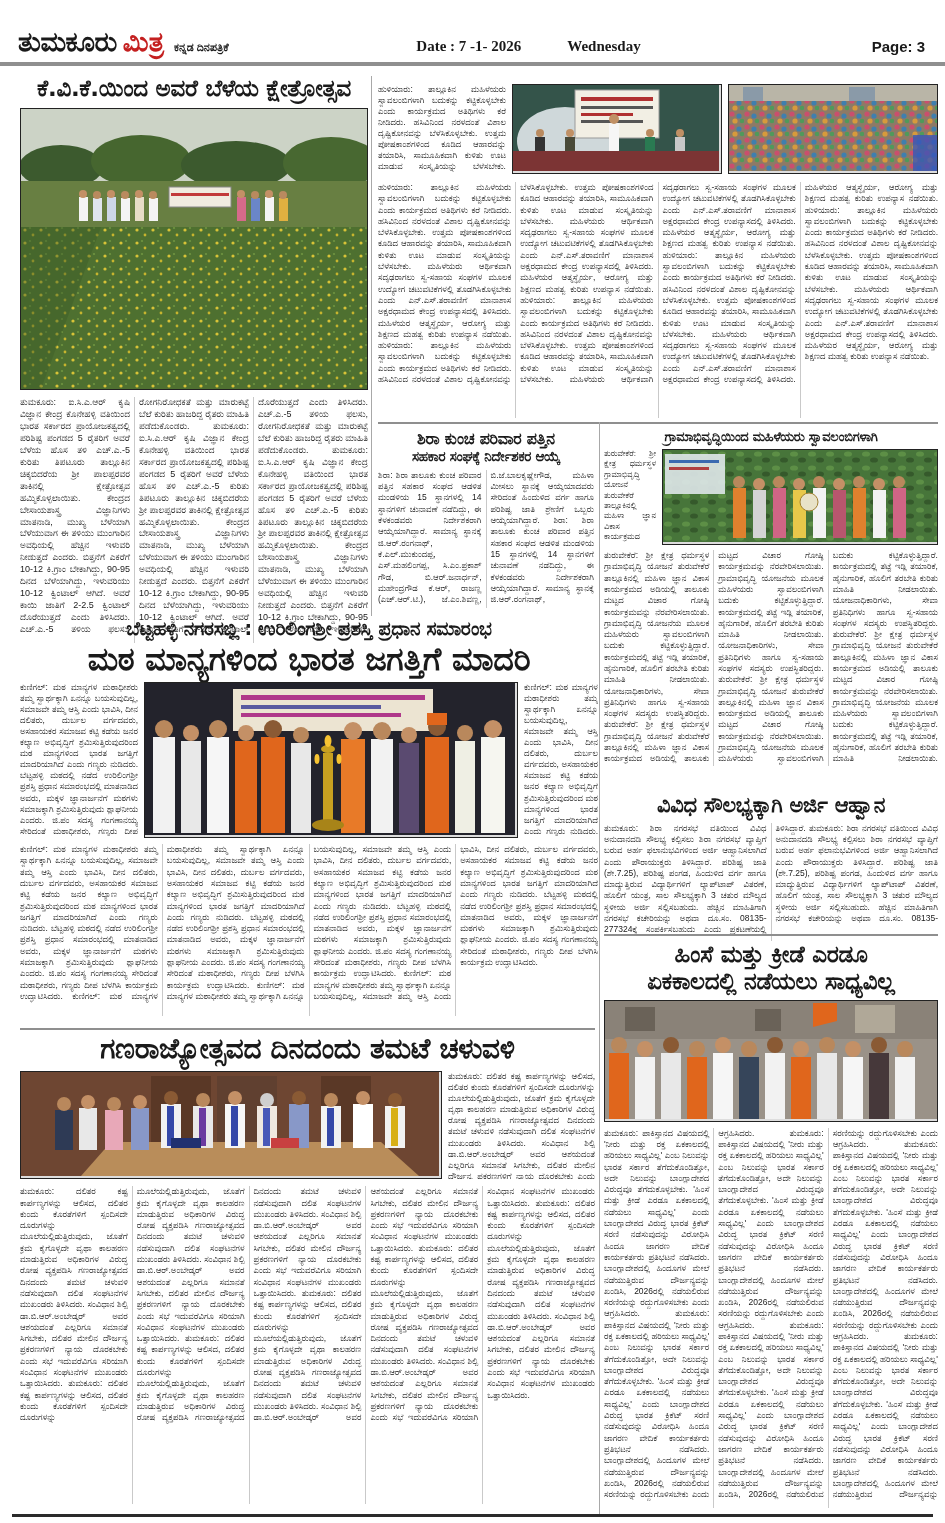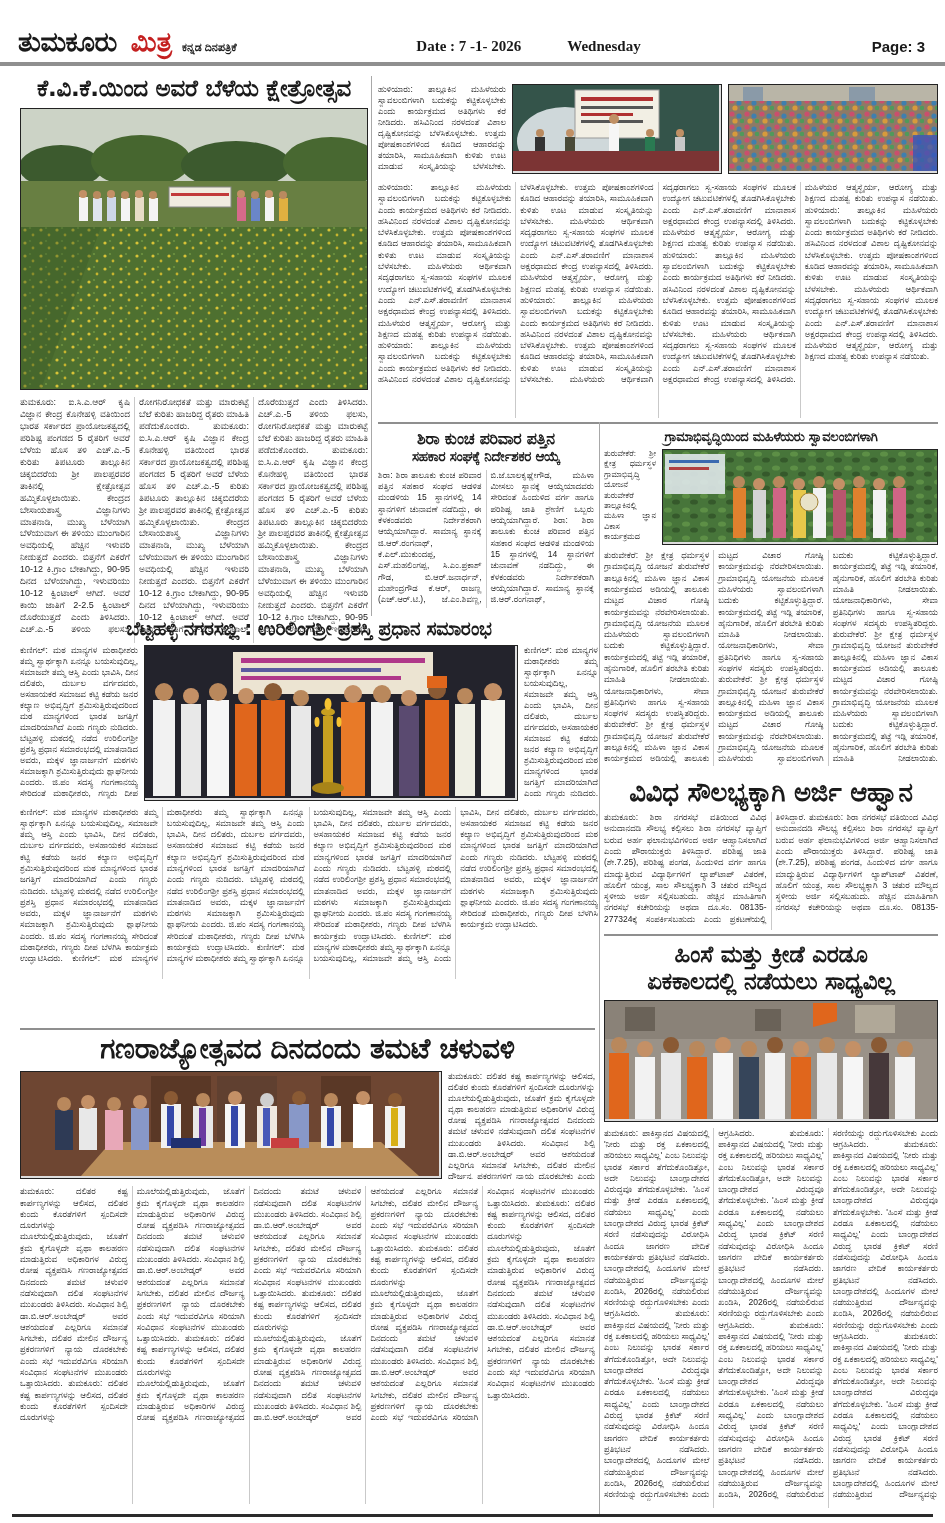--- a/index.html
+++ b/index.html
@@ -2,21 +2,21 @@
 <html><head>
 <meta charset="utf-8">
 <style>
   html,body{margin:0;padding:0;background:#e8e8e8;}
   #page{position:relative;width:945px;height:1523px;background:#ffffff;margin:0 auto;
         font-family:"Liberation Sans",sans-serif;color:#1a1a1a;overflow:hidden;}
   
   .hdr{position:absolute;left:0;top:0;width:945px;height:62px;border-bottom:4px solid #8f8f8f;}
   .mast-left{position:absolute;left:18px;bottom:4px;white-space:nowrap;}
   .mast-black{font-size:27px;font-weight:700;letter-spacing:-0.5px;}
-  .mast-red{font-size:27px;font-weight:700;margin-left:14px;}
+  .mast-red{font-size:27px;font-weight:700;margin-left:6px;}
   .mast-sub{font-size:11px;font-weight:700;margin-left:10px;}
   .mast-center{position:absolute;left:50%;transform:translateX(-46%);bottom:7px;white-space:nowrap;
                font-family:"Liberation Serif",serif;font-weight:700;font-size:15px;margin-left:47px;}
   .mast-center .day{margin-left:46px;}
   .mast-right{position:absolute;right:20px;bottom:7px;font-family:Liberation Sans, sans-serif;
               font-weight:700;font-size:15px;}
   
   .art{position:absolute;}
   .hl{font-weight:700;text-align:center;letter-spacing:-0.3px;line-height:1.08;
       font-family:"DejaVu Sans",sans-serif;}
@@ -191,20 +191,21 @@
             <circle cx="146" cy="52" r="9" fill="#e8e2c8" stroke="#a08030"></circle>
           </g>
         </svg>
       </div>
     </div>
     <div class="bodytxt" style="margin-top:5px;height:216px;column-count:3;font-size:8.5px;">ತುರುವೇಕೆರೆ: ಶ್ರೀ ಕ್ಷೇತ್ರ ಧರ್ಮಸ್ಥಳ ಗ್ರಾಮಾಭಿವೃದ್ಧಿ ಯೋಜನೆ ತುರುವೇಕೆರೆ ತಾಲ್ಲೂಕಿನಲ್ಲಿ ಮಹಿಳಾ ಜ್ಞಾನ ವಿಕಾಸ ಕಾರ್ಯಕ್ರಮದ ಅಡಿಯಲ್ಲಿ ತಾಲೂಕು ಮಟ್ಟದ ವಿಚಾರ ಗೋಷ್ಠಿ ಕಾರ್ಯಕ್ರಮವನ್ನು ನೆರವೇರಿಸಲಾಯಿತು. ಗ್ರಾಮಾಭಿವೃದ್ಧಿ ಯೋಜನೆಯ ಮೂಲಕ ಮಹಿಳೆಯರು ಸ್ವಾವಲಂಬಿಗಳಾಗಿ ಬದುಕು ಕಟ್ಟಿಕೊಳ್ಳುತ್ತಿದ್ದಾರೆ. ಕಾರ್ಯಕ್ರಮದಲ್ಲಿ ತಟ್ಟೆ ಇಡ್ಲಿ ತಯಾರಿಕೆ, ಹೈನುಗಾರಿಕೆ, ಹೊಲಿಗೆ ತರಬೇತಿ ಕುರಿತು ಮಾಹಿತಿ ನೀಡಲಾಯಿತು. ಯೋಜನಾಧಿಕಾರಿಗಳು, ಸೇವಾ ಪ್ರತಿನಿಧಿಗಳು ಹಾಗೂ ಸ್ವ-ಸಹಾಯ ಸಂಘಗಳ ಸದಸ್ಯರು ಉಪಸ್ಥಿತರಿದ್ದರು. ತುರುವೇಕೆರೆ: ಶ್ರೀ ಕ್ಷೇತ್ರ ಧರ್ಮಸ್ಥಳ ಗ್ರಾಮಾಭಿವೃದ್ಧಿ ಯೋಜನೆ ತುರುವೇಕೆರೆ ತಾಲ್ಲೂಕಿನಲ್ಲಿ ಮಹಿಳಾ ಜ್ಞಾನ ವಿಕಾಸ ಕಾರ್ಯಕ್ರಮದ ಅಡಿಯಲ್ಲಿ ತಾಲೂಕು ಮಟ್ಟದ ವಿಚಾರ ಗೋಷ್ಠಿ ಕಾರ್ಯಕ್ರಮವನ್ನು ನೆರವೇರಿಸಲಾಯಿತು. ಗ್ರಾಮಾಭಿವೃದ್ಧಿ ಯೋಜನೆಯ ಮೂಲಕ ಮಹಿಳೆಯರು ಸ್ವಾವಲಂಬಿಗಳಾಗಿ ಬದುಕು ಕಟ್ಟಿಕೊಳ್ಳುತ್ತಿದ್ದಾರೆ. ಕಾರ್ಯಕ್ರಮದಲ್ಲಿ ತಟ್ಟೆ ಇಡ್ಲಿ ತಯಾರಿಕೆ, ಹೈನುಗಾರಿಕೆ, ಹೊಲಿಗೆ ತರಬೇತಿ ಕುರಿತು ಮಾಹಿತಿ ನೀಡಲಾಯಿತು. ಯೋಜನಾಧಿಕಾರಿಗಳು, ಸೇವಾ ಪ್ರತಿನಿಧಿಗಳು ಹಾಗೂ ಸ್ವ-ಸಹಾಯ ಸಂಘಗಳ ಸದಸ್ಯರು ಉಪಸ್ಥಿತರಿದ್ದರು. ತುರುವೇಕೆರೆ: ಶ್ರೀ ಕ್ಷೇತ್ರ ಧರ್ಮಸ್ಥಳ ಗ್ರಾಮಾಭಿವೃದ್ಧಿ ಯೋಜನೆ ತುರುವೇಕೆರೆ ತಾಲ್ಲೂಕಿನಲ್ಲಿ ಮಹಿಳಾ ಜ್ಞಾನ ವಿಕಾಸ ಕಾರ್ಯಕ್ರಮದ ಅಡಿಯಲ್ಲಿ ತಾಲೂಕು ಮಟ್ಟದ ವಿಚಾರ ಗೋಷ್ಠಿ ಕಾರ್ಯಕ್ರಮವನ್ನು ನೆರವೇರಿಸಲಾಯಿತು. ಗ್ರಾಮಾಭಿವೃದ್ಧಿ ಯೋಜನೆಯ ಮೂಲಕ ಮಹಿಳೆಯರು ಸ್ವಾವಲಂಬಿಗಳಾಗಿ ಬದುಕು ಕಟ್ಟಿಕೊಳ್ಳುತ್ತಿದ್ದಾರೆ. ಕಾರ್ಯಕ್ರಮದಲ್ಲಿ ತಟ್ಟೆ ಇಡ್ಲಿ ತಯಾರಿಕೆ, ಹೈನುಗಾರಿಕೆ, ಹೊಲಿಗೆ ತರಬೇತಿ ಕುರಿತು ಮಾಹಿತಿ ನೀಡಲಾಯಿತು. ಯೋಜನಾಧಿಕಾರಿಗಳು, ಸೇವಾ ಪ್ರತಿನಿಧಿಗಳು ಹಾಗೂ ಸ್ವ-ಸಹಾಯ ಸಂಘಗಳ ಸದಸ್ಯರು ಉಪಸ್ಥಿತರಿದ್ದರು. ತುರುವೇಕೆರೆ: ಶ್ರೀ ಕ್ಷೇತ್ರ ಧರ್ಮಸ್ಥಳ ಗ್ರಾಮಾಭಿವೃದ್ಧಿ ಯೋಜನೆ ತುರುವೇಕೆರೆ ತಾಲ್ಲೂಕಿನಲ್ಲಿ ಮಹಿಳಾ ಜ್ಞಾನ ವಿಕಾಸ ಕಾರ್ಯಕ್ರಮದ ಅಡಿಯಲ್ಲಿ ತಾಲೂಕು ಮಟ್ಟದ ವಿಚಾರ ಗೋಷ್ಠಿ ಕಾರ್ಯಕ್ರಮವನ್ನು ನೆರವೇರಿಸಲಾಯಿತು. ಗ್ರಾಮಾಭಿವೃದ್ಧಿ ಯೋಜನೆಯ ಮೂಲಕ ಮಹಿಳೆಯರು ಸ್ವಾವಲಂಬಿಗಳಾಗಿ ಬದುಕು ಕಟ್ಟಿಕೊಳ್ಳುತ್ತಿದ್ದಾರೆ. ಕಾರ್ಯಕ್ರಮದಲ್ಲಿ ತಟ್ಟೆ ಇಡ್ಲಿ ತಯಾರಿಕೆ, ಹೈನುಗಾರಿಕೆ, ಹೊಲಿಗೆ ತರಬೇತಿ ಕುರಿತು ಮಾಹಿತಿ ನೀಡಲಾಯಿತು. ಯೋಜನಾಧಿಕಾರಿಗಳು, ಸೇವಾ ಪ್ರತಿನಿಧಿಗಳು ಹಾಗೂ ಸ್ವ-ಸಹಾಯ ಸಂಘಗಳ ಸದಸ್ಯರು ಉಪಸ್ಥಿತರಿದ್ದರು.</div>
   </section>
 
   <section class="art" style="left:20px;top:618px;width:578px;">
     <div class="hl" style="font-size:19px;">ಬೆಟ್ಟಹಳ್ಳಿ ನಗರಸಭ್ಲಿ : ಉರಿಲಿಂಗಶ್ರೀ ಪ್ರಶಸ್ತಿ ಪ್ರಧಾನ ಸಮಾರಂಭ</div>
+    <div class="hl" style="font-size:32px;margin-top:3px;">ಮಠ ಮಾನ್ಯಗಳಿಂದ ಭಾರತ ಜಗತ್ತಿಗೆ ಮಾದರಿ</div>
     <div class="row" style="margin-top:6px;">
       <div class="sidecol" style="width:118px;height:154px;">ಕುಣಿಗಲ್: ಮಠ ಮಾನ್ಯಗಳ ಮಠಾಧೀಶರು ತಮ್ಮ ಸ್ವಾರ್ಥಕ್ಕಾಗಿ ಏನನ್ನೂ ಬಯಸುವುದಿಲ್ಲ, ಸಮಾಜವೇ ತಮ್ಮ ಆಸ್ತಿ ಎಂದು ಭಾವಿಸಿ, ದೀನ ದಲಿತರು, ದುರ್ಬಲ ವರ್ಗದವರು, ಅಸಹಾಯಕರ ಸಮಾಜವ ಕಟ್ಟಿ ಕಡೆಯ ಜನರ ಕಲ್ಯಾಣ ಅಭಿವೃದ್ಧಿಗೆ ಶ್ರಮಿಸುತ್ತಿರುವುದರಿಂದ ಮಠ ಮಾನ್ಯಗಳಿಂದ ಭಾರತ ಜಗತ್ತಿಗೆ ಮಾದರಿಯಾಗಿದೆ ಎಂದು ಗಣ್ಯರು ನುಡಿದರು. ಬೆಟ್ಟಹಳ್ಳಿ ಮಠದಲ್ಲಿ ನಡೆದ ಉರಿಲಿಂಗಶ್ರೀ ಪ್ರಶಸ್ತಿ ಪ್ರಧಾನ ಸಮಾರಂಭದಲ್ಲಿ ಮಾತನಾಡಿದ ಅವರು, ಮಕ್ಕಳ ಜ್ಞಾನಾರ್ಜನೆಗೆ ಮಠಗಳು ಸಮಾಜಕ್ಕಾಗಿ ಶ್ರಮಿಸುತ್ತಿರುವುದು ಶ್ಲಾಘನೀಯ ಎಂದರು. ಜಿ.ಪಂ ಸದಸ್ಯ ಗಂಗಣಾನಯ್ಯ ಸೇರಿದಂತೆ ಮಠಾಧೀಶರು, ಗಣ್ಯರು ದೀಪ ಬೆಳಗಿಸಿ ಕಾರ್ಯಕ್ರಮ ಉದ್ಘಾಟಿಸಿದರು.</div>
       <div class="photo" style="width:372px;height:154px;">
         <svg width="370" height="152" viewBox="0 0 370 152">
           <rect width="370" height="152" fill="#23232c"></rect>
           <rect x="88" y="6" width="200" height="42" fill="#ece4d2"></rect>
           <rect x="96" y="12" width="184" height="5" fill="#b0388a"></rect>
           <rect x="96" y="22" width="140" height="4" fill="#5a5aa0"></rect>
           <rect x="96" y="30" width="160" height="4" fill="#b0388a"></rect>
           <g>
@@ -241,21 +242,21 @@
           <ellipse cx="172" cy="76" rx="2.5" ry="5" fill="#f6c332"></ellipse>
           <ellipse cx="194" cy="76" rx="2.5" ry="5" fill="#f6c332"></ellipse>
         </svg>
       </div>
       <div class="sidecol" style="flex:1;height:154px;">ಕುಣಿಗಲ್: ಮಠ ಮಾನ್ಯಗಳ ಮಠಾಧೀಶರು ತಮ್ಮ ಸ್ವಾರ್ಥಕ್ಕಾಗಿ ಏನನ್ನೂ ಬಯಸುವುದಿಲ್ಲ, ಸಮಾಜವೇ ತಮ್ಮ ಆಸ್ತಿ ಎಂದು ಭಾವಿಸಿ, ದೀನ ದಲಿತರು, ದುರ್ಬಲ ವರ್ಗದವರು, ಅಸಹಾಯಕರ ಸಮಾಜವ ಕಟ್ಟಿ ಕಡೆಯ ಜನರ ಕಲ್ಯಾಣ ಅಭಿವೃದ್ಧಿಗೆ ಶ್ರಮಿಸುತ್ತಿರುವುದರಿಂದ ಮಠ ಮಾನ್ಯಗಳಿಂದ ಭಾರತ ಜಗತ್ತಿಗೆ ಮಾದರಿಯಾಗಿದೆ ಎಂದು ಗಣ್ಯರು ನುಡಿದರು. ಬೆಟ್ಟಹಳ್ಳಿ ಮಠದಲ್ಲಿ ನಡೆದ ಉರಿಲಿಂಗಶ್ರೀ ಪ್ರಶಸ್ತಿ ಪ್ರಧಾನ ಸಮಾರಂಭದಲ್ಲಿ ಮಾತನಾಡಿದ ಅವರು, ಮಕ್ಕಳ ಜ್ಞಾನಾರ್ಜನೆಗೆ ಮಠಗಳು ಸಮಾಜಕ್ಕಾಗಿ ಶ್ರಮಿಸುತ್ತಿರುವುದು ಶ್ಲಾಘನೀಯ ಎಂದರು. ಜಿ.ಪಂ ಸದಸ್ಯ ಗಂಗಣಾನಯ್ಯ ಸೇರಿದಂತೆ ಮಠಾಧೀಶರು, ಗಣ್ಯರು ದೀಪ ಬೆಳಗಿಸಿ ಕಾರ್ಯಕ್ರಮ ಉದ್ಘಾಟಿಸಿದರು.</div>
     </div>
     <div class="bodytxt" style="margin-top:6px;height:172px;column-count:4;font-size:8.5px;">ಕುಣಿಗಲ್: ಮಠ ಮಾನ್ಯಗಳ ಮಠಾಧೀಶರು ತಮ್ಮ ಸ್ವಾರ್ಥಕ್ಕಾಗಿ ಏನನ್ನೂ ಬಯಸುವುದಿಲ್ಲ, ಸಮಾಜವೇ ತಮ್ಮ ಆಸ್ತಿ ಎಂದು ಭಾವಿಸಿ, ದೀನ ದಲಿತರು, ದುರ್ಬಲ ವರ್ಗದವರು, ಅಸಹಾಯಕರ ಸಮಾಜವ ಕಟ್ಟಿ ಕಡೆಯ ಜನರ ಕಲ್ಯಾಣ ಅಭಿವೃದ್ಧಿಗೆ ಶ್ರಮಿಸುತ್ತಿರುವುದರಿಂದ ಮಠ ಮಾನ್ಯಗಳಿಂದ ಭಾರತ ಜಗತ್ತಿಗೆ ಮಾದರಿಯಾಗಿದೆ ಎಂದು ಗಣ್ಯರು ನುಡಿದರು. ಬೆಟ್ಟಹಳ್ಳಿ ಮಠದಲ್ಲಿ ನಡೆದ ಉರಿಲಿಂಗಶ್ರೀ ಪ್ರಶಸ್ತಿ ಪ್ರಧಾನ ಸಮಾರಂಭದಲ್ಲಿ ಮಾತನಾಡಿದ ಅವರು, ಮಕ್ಕಳ ಜ್ಞಾನಾರ್ಜನೆಗೆ ಮಠಗಳು ಸಮಾಜಕ್ಕಾಗಿ ಶ್ರಮಿಸುತ್ತಿರುವುದು ಶ್ಲಾಘನೀಯ ಎಂದರು. ಜಿ.ಪಂ ಸದಸ್ಯ ಗಂಗಣಾನಯ್ಯ ಸೇರಿದಂತೆ ಮಠಾಧೀಶರು, ಗಣ್ಯರು ದೀಪ ಬೆಳಗಿಸಿ ಕಾರ್ಯಕ್ರಮ ಉದ್ಘಾಟಿಸಿದರು. ಕುಣಿಗಲ್: ಮಠ ಮಾನ್ಯಗಳ ಮಠಾಧೀಶರು ತಮ್ಮ ಸ್ವಾರ್ಥಕ್ಕಾಗಿ ಏನನ್ನೂ ಬಯಸುವುದಿಲ್ಲ, ಸಮಾಜವೇ ತಮ್ಮ ಆಸ್ತಿ ಎಂದು ಭಾವಿಸಿ, ದೀನ ದಲಿತರು, ದುರ್ಬಲ ವರ್ಗದವರು, ಅಸಹಾಯಕರ ಸಮಾಜವ ಕಟ್ಟಿ ಕಡೆಯ ಜನರ ಕಲ್ಯಾಣ ಅಭಿವೃದ್ಧಿಗೆ ಶ್ರಮಿಸುತ್ತಿರುವುದರಿಂದ ಮಠ ಮಾನ್ಯಗಳಿಂದ ಭಾರತ ಜಗತ್ತಿಗೆ ಮಾದರಿಯಾಗಿದೆ ಎಂದು ಗಣ್ಯರು ನುಡಿದರು. ಬೆಟ್ಟಹಳ್ಳಿ ಮಠದಲ್ಲಿ ನಡೆದ ಉರಿಲಿಂಗಶ್ರೀ ಪ್ರಶಸ್ತಿ ಪ್ರಧಾನ ಸಮಾರಂಭದಲ್ಲಿ ಮಾತನಾಡಿದ ಅವರು, ಮಕ್ಕಳ ಜ್ಞಾನಾರ್ಜನೆಗೆ ಮಠಗಳು ಸಮಾಜಕ್ಕಾಗಿ ಶ್ರಮಿಸುತ್ತಿರುವುದು ಶ್ಲಾಘನೀಯ ಎಂದರು. ಜಿ.ಪಂ ಸದಸ್ಯ ಗಂಗಣಾನಯ್ಯ ಸೇರಿದಂತೆ ಮಠಾಧೀಶರು, ಗಣ್ಯರು ದೀಪ ಬೆಳಗಿಸಿ ಕಾರ್ಯಕ್ರಮ ಉದ್ಘಾಟಿಸಿದರು. ಕುಣಿಗಲ್: ಮಠ ಮಾನ್ಯಗಳ ಮಠಾಧೀಶರು ತಮ್ಮ ಸ್ವಾರ್ಥಕ್ಕಾಗಿ ಏನನ್ನೂ ಬಯಸುವುದಿಲ್ಲ, ಸಮಾಜವೇ ತಮ್ಮ ಆಸ್ತಿ ಎಂದು ಭಾವಿಸಿ, ದೀನ ದಲಿತರು, ದುರ್ಬಲ ವರ್ಗದವರು, ಅಸಹಾಯಕರ ಸಮಾಜವ ಕಟ್ಟಿ ಕಡೆಯ ಜನರ ಕಲ್ಯಾಣ ಅಭಿವೃದ್ಧಿಗೆ ಶ್ರಮಿಸುತ್ತಿರುವುದರಿಂದ ಮಠ ಮಾನ್ಯಗಳಿಂದ ಭಾರತ ಜಗತ್ತಿಗೆ ಮಾದರಿಯಾಗಿದೆ ಎಂದು ಗಣ್ಯರು ನುಡಿದರು. ಬೆಟ್ಟಹಳ್ಳಿ ಮಠದಲ್ಲಿ ನಡೆದ ಉರಿಲಿಂಗಶ್ರೀ ಪ್ರಶಸ್ತಿ ಪ್ರಧಾನ ಸಮಾರಂಭದಲ್ಲಿ ಮಾತನಾಡಿದ ಅವರು, ಮಕ್ಕಳ ಜ್ಞಾನಾರ್ಜನೆಗೆ ಮಠಗಳು ಸಮಾಜಕ್ಕಾಗಿ ಶ್ರಮಿಸುತ್ತಿರುವುದು ಶ್ಲಾಘನೀಯ ಎಂದರು. ಜಿ.ಪಂ ಸದಸ್ಯ ಗಂಗಣಾನಯ್ಯ ಸೇರಿದಂತೆ ಮಠಾಧೀಶರು, ಗಣ್ಯರು ದೀಪ ಬೆಳಗಿಸಿ ಕಾರ್ಯಕ್ರಮ ಉದ್ಘಾಟಿಸಿದರು. ಕುಣಿಗಲ್: ಮಠ ಮಾನ್ಯಗಳ ಮಠಾಧೀಶರು ತಮ್ಮ ಸ್ವಾರ್ಥಕ್ಕಾಗಿ ಏನನ್ನೂ ಬಯಸುವುದಿಲ್ಲ, ಸಮಾಜವೇ ತಮ್ಮ ಆಸ್ತಿ ಎಂದು ಭಾವಿಸಿ, ದೀನ ದಲಿತರು, ದುರ್ಬಲ ವರ್ಗದವರು, ಅಸಹಾಯಕರ ಸಮಾಜವ ಕಟ್ಟಿ ಕಡೆಯ ಜನರ ಕಲ್ಯಾಣ ಅಭಿವೃದ್ಧಿಗೆ ಶ್ರಮಿಸುತ್ತಿರುವುದರಿಂದ ಮಠ ಮಾನ್ಯಗಳಿಂದ ಭಾರತ ಜಗತ್ತಿಗೆ ಮಾದರಿಯಾಗಿದೆ ಎಂದು ಗಣ್ಯರು ನುಡಿದರು. ಬೆಟ್ಟಹಳ್ಳಿ ಮಠದಲ್ಲಿ ನಡೆದ ಉರಿಲಿಂಗಶ್ರೀ ಪ್ರಶಸ್ತಿ ಪ್ರಧಾನ ಸಮಾರಂಭದಲ್ಲಿ ಮಾತನಾಡಿದ ಅವರು, ಮಕ್ಕಳ ಜ್ಞಾನಾರ್ಜನೆಗೆ ಮಠಗಳು ಸಮಾಜಕ್ಕಾಗಿ ಶ್ರಮಿಸುತ್ತಿರುವುದು ಶ್ಲಾಘನೀಯ ಎಂದರು. ಜಿ.ಪಂ ಸದಸ್ಯ ಗಂಗಣಾನಯ್ಯ ಸೇರಿದಂತೆ ಮಠಾಧೀಶರು, ಗಣ್ಯರು ದೀಪ ಬೆಳಗಿಸಿ ಕಾರ್ಯಕ್ರಮ ಉದ್ಘಾಟಿಸಿದರು.</div>
   </section>
 
   <section class="art" style="left:604px;top:778px;width:334px;">
-    <div class="hl" style="font-size:26px;">ವಿವಿಧ ಸೌಲಭ್ಯಕ್ಕಾಗಿ ಅರ್ಜಿ ಆಹ್ವಾನ</div>
+    <div class="hl" style="font-size:21px;margin-top:16px;">ವಿವಿಧ ಸೌಲಭ್ಯಕ್ಕಾಗಿ ಅರ್ಜಿ ಆಹ್ವಾನ</div>
     <div class="bodytxt" style="margin-top:6px;height:118px;column-count:2;font-size:8.5px;">ತುಮಕೂರು: ಶಿರಾ ನಗರಸಭೆ ವತಿಯಿಂದ ವಿವಿಧ ಅನುದಾನದಡಿ ಸೌಲಭ್ಯ ಕಲ್ಪಿಸಲು ಶಿರಾ ನಗರಸಭೆ ವ್ಯಾಪ್ತಿಗೆ ಬರುವ ಅರ್ಹ ಫಲಾನುಭವಿಗಳಿಂದ ಅರ್ಜಿ ಆಹ್ವಾನಿಸಲಾಗಿದೆ ಎಂದು ಪೌರಾಯುಕ್ತರು ತಿಳಿಸಿದ್ದಾರೆ. ಪರಿಶಿಷ್ಟ ಜಾತಿ (ಶೇ.7.25), ಪರಿಶಿಷ್ಟ ಪಂಗಡ, ಹಿಂದುಳಿದ ವರ್ಗ ಹಾಗೂ ಮಾದ್ಯುತ್ತಿರುವ ವಿದ್ಯಾರ್ಥಿಗಳಿಗೆ ಲ್ಯಾಪ್‌ಟಾಪ್ ವಿತರಣೆ, ಹೊಲಿಗೆ ಯಂತ್ರ, ಸಾಲ ಸೌಲಭ್ಯಕ್ಕಾಗಿ 3 ಚತುರ ಮೌಲ್ಯದ ಸ್ಥಳೀಯ ಅರ್ಜಿ ಸಲ್ಲಿಸಬಹುದು. ಹೆಚ್ಚಿನ ಮಾಹಿತಿಗಾಗಿ ನಗರಸಭೆ ಕಚೇರಿಯನ್ನು ಅಥವಾ ದೂ.ಸಂ. 08135-277324ಕ್ಕೆ ಸಂಪರ್ಕಿಸಬಹುದು ಎಂದು ಪ್ರಕಟಣೆಯಲ್ಲಿ ತಿಳಿಸಿದ್ದಾರೆ. ತುಮಕೂರು: ಶಿರಾ ನಗರಸಭೆ ವತಿಯಿಂದ ವಿವಿಧ ಅನುದಾನದಡಿ ಸೌಲಭ್ಯ ಕಲ್ಪಿಸಲು ಶಿರಾ ನಗರಸಭೆ ವ್ಯಾಪ್ತಿಗೆ ಬರುವ ಅರ್ಹ ಫಲಾನುಭವಿಗಳಿಂದ ಅರ್ಜಿ ಆಹ್ವಾನಿಸಲಾಗಿದೆ ಎಂದು ಪೌರಾಯುಕ್ತರು ತಿಳಿಸಿದ್ದಾರೆ. ಪರಿಶಿಷ್ಟ ಜಾತಿ (ಶೇ.7.25), ಪರಿಶಿಷ್ಟ ಪಂಗಡ, ಹಿಂದುಳಿದ ವರ್ಗ ಹಾಗೂ ಮಾದ್ಯುತ್ತಿರುವ ವಿದ್ಯಾರ್ಥಿಗಳಿಗೆ ಲ್ಯಾಪ್‌ಟಾಪ್ ವಿತರಣೆ, ಹೊಲಿಗೆ ಯಂತ್ರ, ಸಾಲ ಸೌಲಭ್ಯಕ್ಕಾಗಿ 3 ಚತುರ ಮೌಲ್ಯದ ಸ್ಥಳೀಯ ಅರ್ಜಿ ಸಲ್ಲಿಸಬಹುದು. ಹೆಚ್ಚಿನ ಮಾಹಿತಿಗಾಗಿ ನಗರಸಭೆ ಕಚೇರಿಯನ್ನು ಅಥವಾ ದೂ.ಸಂ. 08135-277324ಕ್ಕೆ ಸಂಪರ್ಕಿಸಬಹುದು ಎಂದು ಪ್ರಕಟಣೆಯಲ್ಲಿ ತಿಳಿಸಿದ್ದಾರೆ.</div>
   </section>
 
   <div class="rule-h" style="left:604px;top:934px;width:334px;height:2px;"></div>
 
   <section class="art" style="left:604px;top:942px;width:334px;">
     <div class="hl" style="font-size:23px;">ಹಿಂಸೆ ಮತ್ತು ಕ್ರೀಡೆ ಎರಡೂ</div>
     <div class="hl" style="font-size:23px;margin-top:2px;">ಏಕಕಾಲದಲ್ಲಿ ನಡೆಯಲು ಸಾಧ್ಯವಿಲ್ಲ</div>
     <div class="photo" style="width:332px;height:120px;margin-top:6px;">
       <svg width="332" height="118" viewBox="0 0 332 118">

